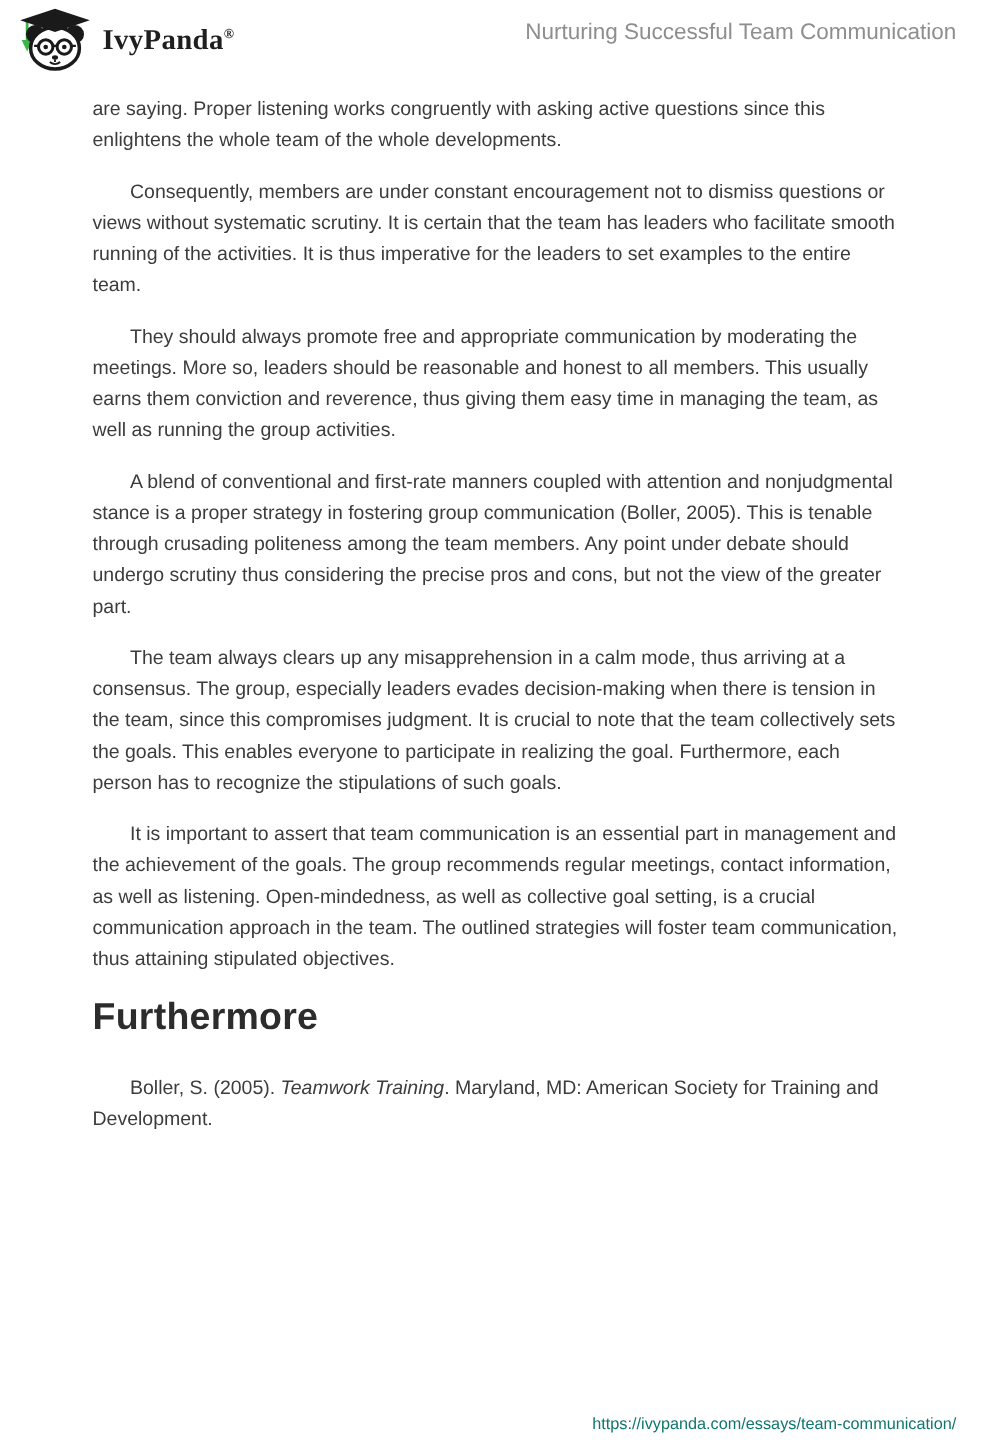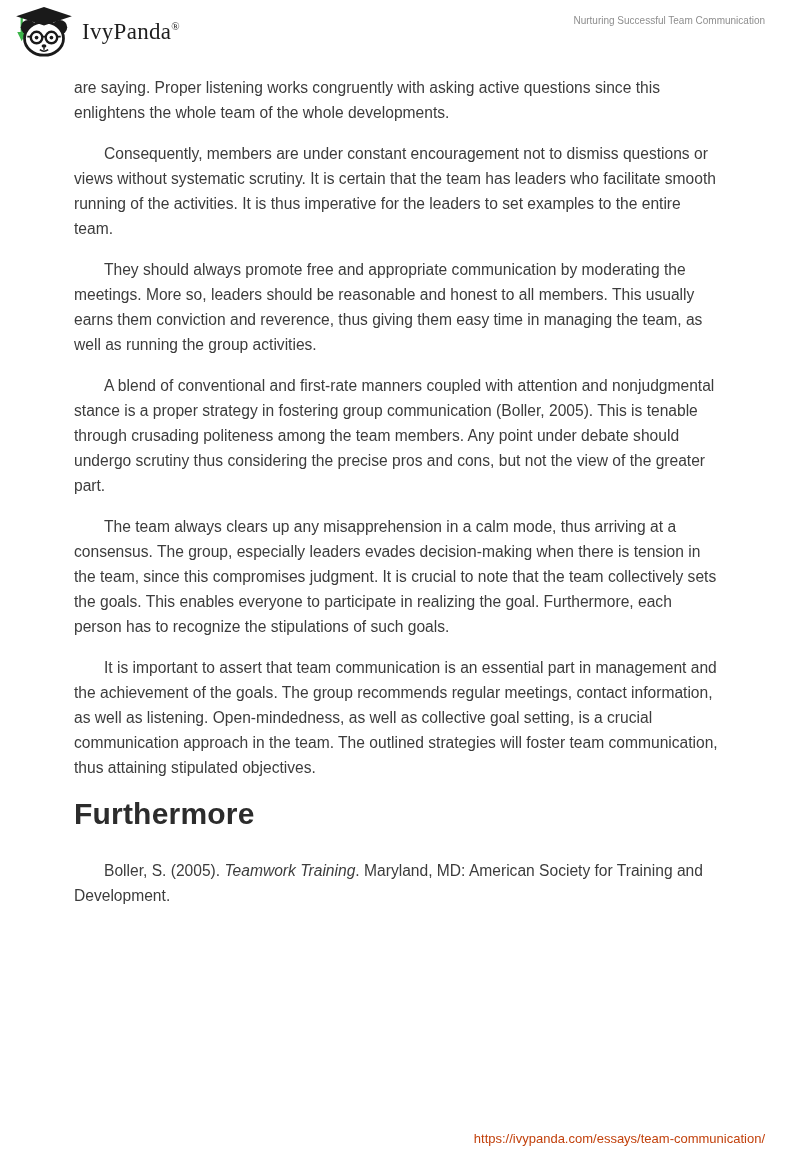--- a/index.html
+++ b/index.html
@@ -20,32 +20,32 @@
     justify-content: space-between;
     align-items: flex-start;
   }
   .brand {
     display: flex;
     align-items: center;
     gap: 8px;
   }
   .brand-name {
     font-family: "Liberation Serif", serif;
-    font-weight: 400;
+    font-weight: 700;
     font-size: 23px;
     color: #1f1f1f;
     letter-spacing: 0.3px;
   }
   .brand-name sup {
     font-size: 11px;
     vertical-align: super;
   }
   .doc-title {
     margin-top: 9px;
-    font-size: 10px;
+    font-size: 18px;
     color: #8e8e8e;
   }
   
   .content {
     box-sizing: border-box;
     padding: 13px 80px 0 74px;
   }
   .content p {
     margin: 0 0 16px 0;
     font-size: 15.6px;
@@ -61,21 +61,21 @@
     font-weight: 700;
     color: #2c2c2c;
     letter-spacing: 0.2px;
   }
   
   .footer {
     position: absolute;
     right: 35px;
     bottom: 14px;
     font-size: 13px;
-    color: #c2410c;
+    color: #0f766e;
     text-align: right;
   }
 </style>
 </head>
 <body>
 
 <div class="page">
 
   <div class="header">
     <div class="brand">

